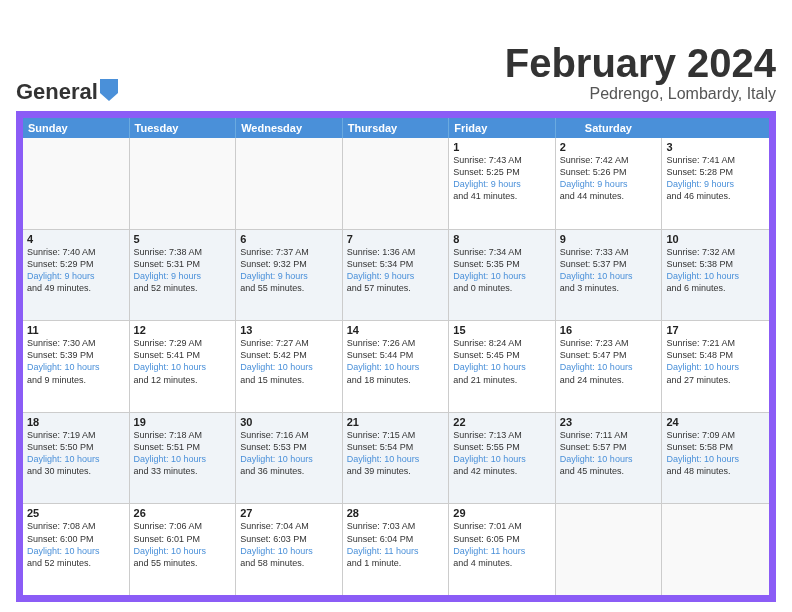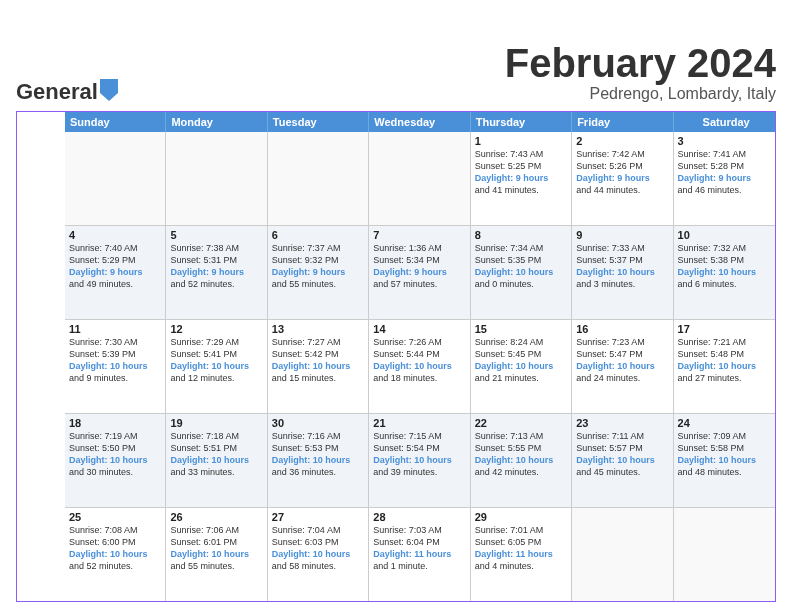--- a/index.html
+++ b/index.html
@@ -51,22 +51,21 @@
       line-height: 1.1;
     }
     .location {
       font-size: 16px;
       color: #555;
     }
     .calendar {
       flex: 1;
       display: flex;
       flex-direction: column;
-      border: 1px solid #8b5cf6;
-      padding-left: 48px;
+      border: 7px solid #8b5cf6;
     }
     .cal-header {
       display: grid;
       grid-template-columns: repeat(7, 1fr);
       background: #4a90d9;
     }
     .cal-header-cell {
       color: #fff;
       font-size: 11px;
       font-weight: bold;
@@ -107,21 +106,21 @@
       margin-bottom: 1px;
     }
     .cell-line {
       display: block;
       line-height: 1.35;
       font-size: 9px;
       color: #333;
     }
     .daylight-label {
       color: #4a90d9;
-      font-weight: bold;
+      font-weight: normal;
     }
   </style>
 </head>
 <body>
 
 <div class="page">
   <div class="header">
     <div class="logo">
       <div>
         <div style="display:flex;align-items:center;">
@@ -134,21 +133,20 @@
     </div>
     <div class="title-block">
       <div class="month-title">February 2024</div>
       <div class="location">Pedrengo, Lombardy, Italy</div>
     </div>
   </div>
 
   <div class="calendar">
     <div class="cal-header" id="cal-header">
         <div class="cal-header-cell">Sunday</div>
-        <div class="cal-header-cell">Monday</div>
         <div class="cal-header-cell">Tuesday</div>
         <div class="cal-header-cell">Wednesday</div>
         <div class="cal-header-cell">Thursday</div>
         <div class="cal-header-cell">Friday</div>
         <div class="cal-header-cell">Saturday</div>
       </div>
     <div class="cal-body" id="cal-body">
         <div class="cal-week">
           <div class="cal-cell empty"></div>
           <div class="cal-cell empty"></div>

